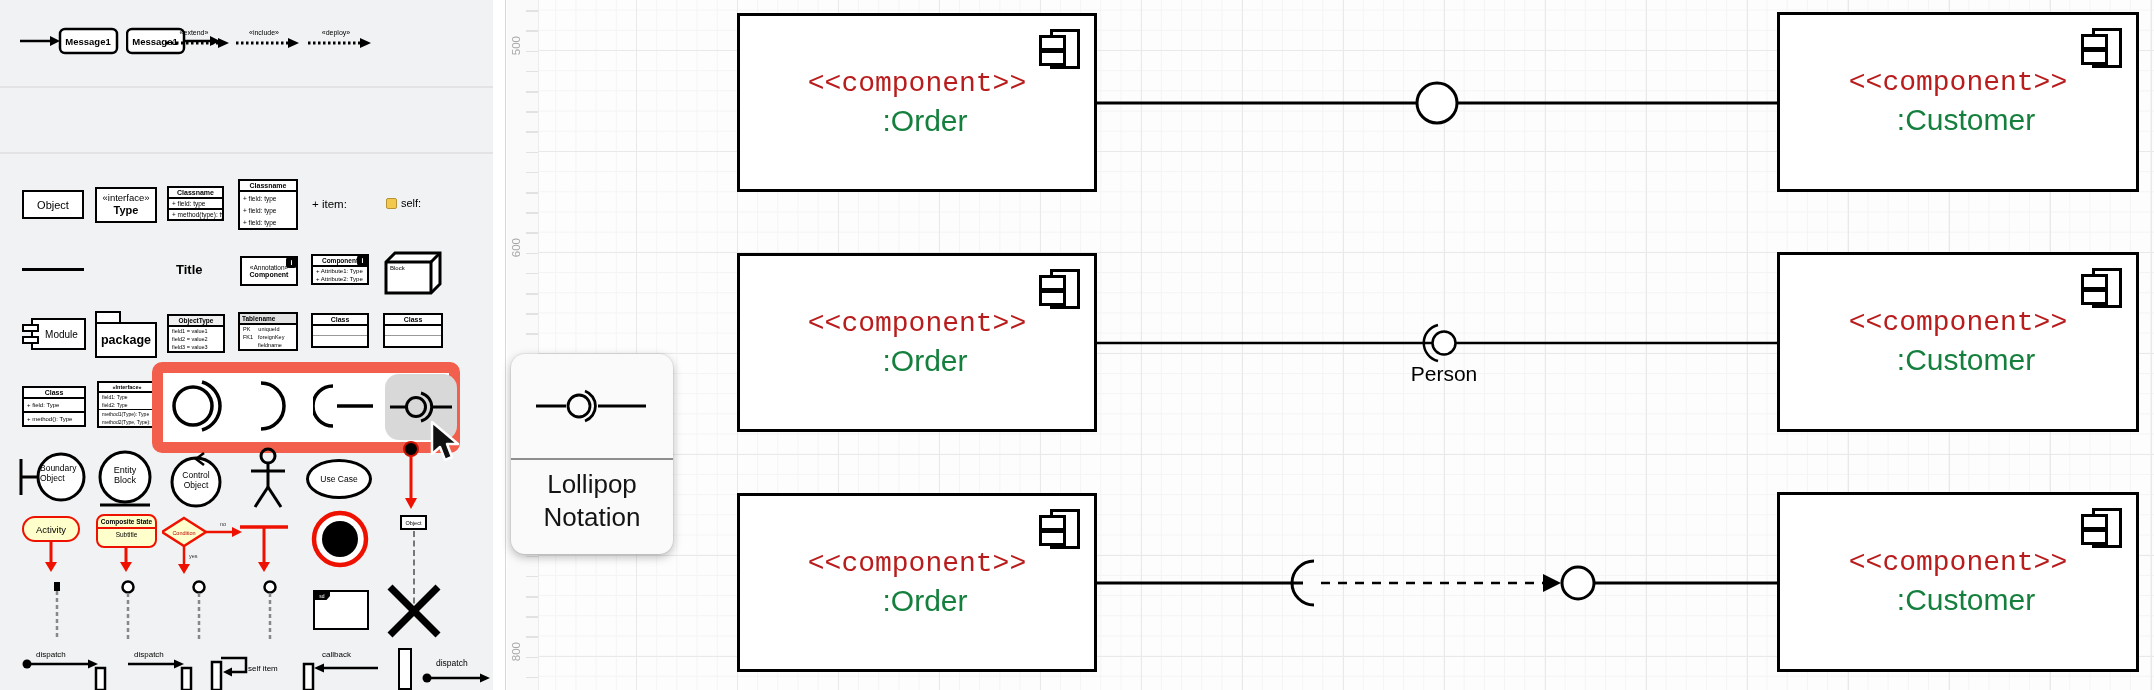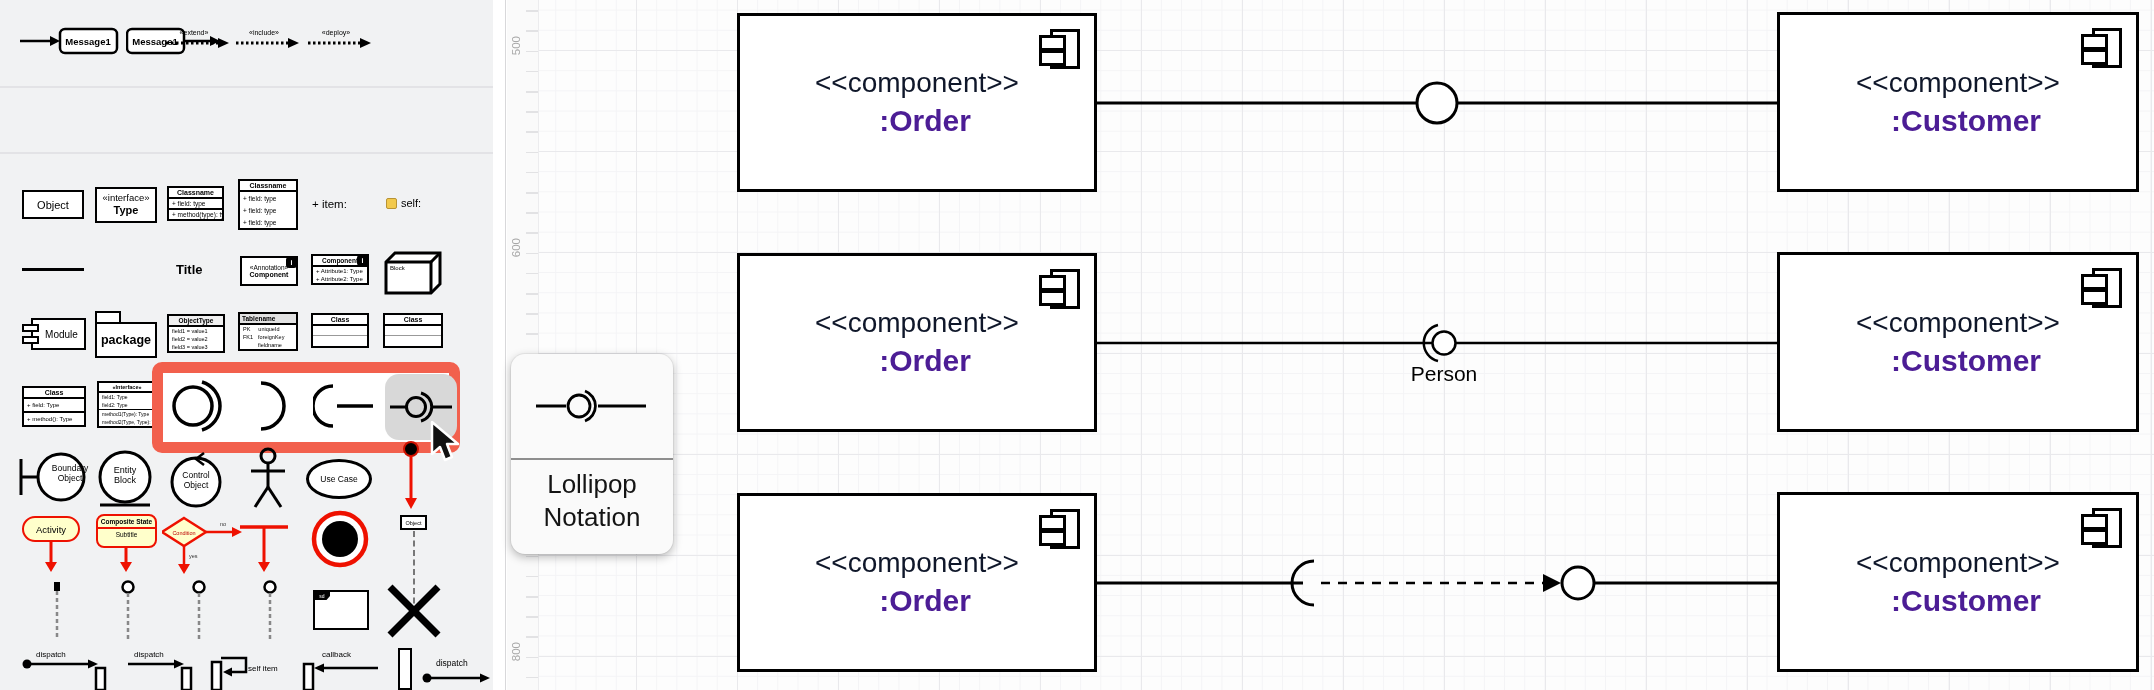--- a/index.html
+++ b/index.html
@@ -35,22 +35,22 @@
   
   .canvas { position:absolute; left:539px; top:0; width:1615px; height:690px; background-color:#fdfdfd;
     background-image:
       linear-gradient(to right,#e9e9ec 1px,transparent 1px),
       linear-gradient(to bottom,#e9e9ec 1px,transparent 1px),
       linear-gradient(to right,#f4f4f6 1px,transparent 1px),
       linear-gradient(to bottom,#f4f4f6 1px,transparent 1px);
     background-size:101px 101px,101px 101px,20.2px 20.2px,20.2px 20.2px;
     background-position:97px 50px,97px 50px,97px 50px,97px 50px; }
   .comp { position:absolute; border:3px solid #000; background:#fff; display:flex; flex-direction:column; align-items:center; justify-content:center; gap:5px; }
-  .comp .stereo { font-size:28px; color:#0f172a; }
-  .comp .cname  { font-size:30px; font-weight:bold; color:#4c1d95;margin-left:16px; }
+  .comp .stereo { font-size:28px; color:#b91c1c;font-family:Liberation Mono, monospace; }
+  .comp .cname  { font-size:30px; font-weight:normal; color:#15803d;margin-left:16px; }
   .cicon { position:absolute; top:13px; right:14px; width:30px; height:40px; border:3px solid #000; background:#fff; }
   .cicon::before, .cicon::after { content:""; position:absolute; left:-14px; width:21px; height:10px; border:3px solid #000; background:#fff; }
   .cicon::before { top:3px; } .cicon::after { top:18px; }
   .edge-label { position:absolute; font-size:21px; color:#000; text-align:center; }
 
   
   .tooltip { position:absolute; left:511px; top:354px; width:162px; height:200px; background:#fafafa; border-radius:14px;
              box-shadow:0 3px 10px rgba(0,0,0,.28), 0 0 0 1px rgba(0,0,0,.05); z-index:50; overflow:hidden; }
   .tooltip .preview { height:106px; display:flex; align-items:center; justify-content:center; border-bottom:2px solid #8e8e8e; }
   .tooltip .tt-text { margin-top:8px; text-align:center; font-size:26px; line-height:33px; color:#141414; }
@@ -236,21 +236,21 @@
         </svg>
       </div>
     </div>
 
     <div class="pal" style="left:16px;top:450px;width:70px;height:56px;">
       <svg style="position:absolute;left:0;top:0;" width="70" height="56">
         <line x1="5" y1="9" x2="5" y2="45" stroke="#000" stroke-width="3"></line>
         <line x1="5" y1="27" x2="22" y2="27" stroke="#000" stroke-width="3"></line>
         <circle cx="45" cy="27" r="23" fill="#fff" stroke="#000" stroke-width="3"></circle>
       </svg>
-      <div style="position:absolute;left:24px;top:14px;width:60px;text-align:center;font-size:8.5px;line-height:1.15;">Boundary Object</div>
+      <div style="position:absolute;left:24px;top:14px;width:60px;font-size:8.5px;line-height:1.15;">Boundary Object</div>
     </div>
     <div class="pal" style="left:94px;top:449px;width:64px;height:60px;">
       <svg style="position:absolute;left:0;top:0;" width="64" height="60">
         <circle cx="31" cy="28" r="25" fill="#fff" stroke="#000" stroke-width="3"></circle>
         <line x1="6" y1="56" x2="56" y2="56" stroke="#000" stroke-width="3"></line>
       </svg>
       <div style="position:absolute;left:9px;top:16px;width:44px;text-align:center;font-size:9px;line-height:1.15;">Entity Block</div>
     </div>
     <div class="pal" style="left:166px;top:452px;width:62px;height:58px;">
       <svg style="position:absolute;left:0;top:0;" width="62" height="58">

